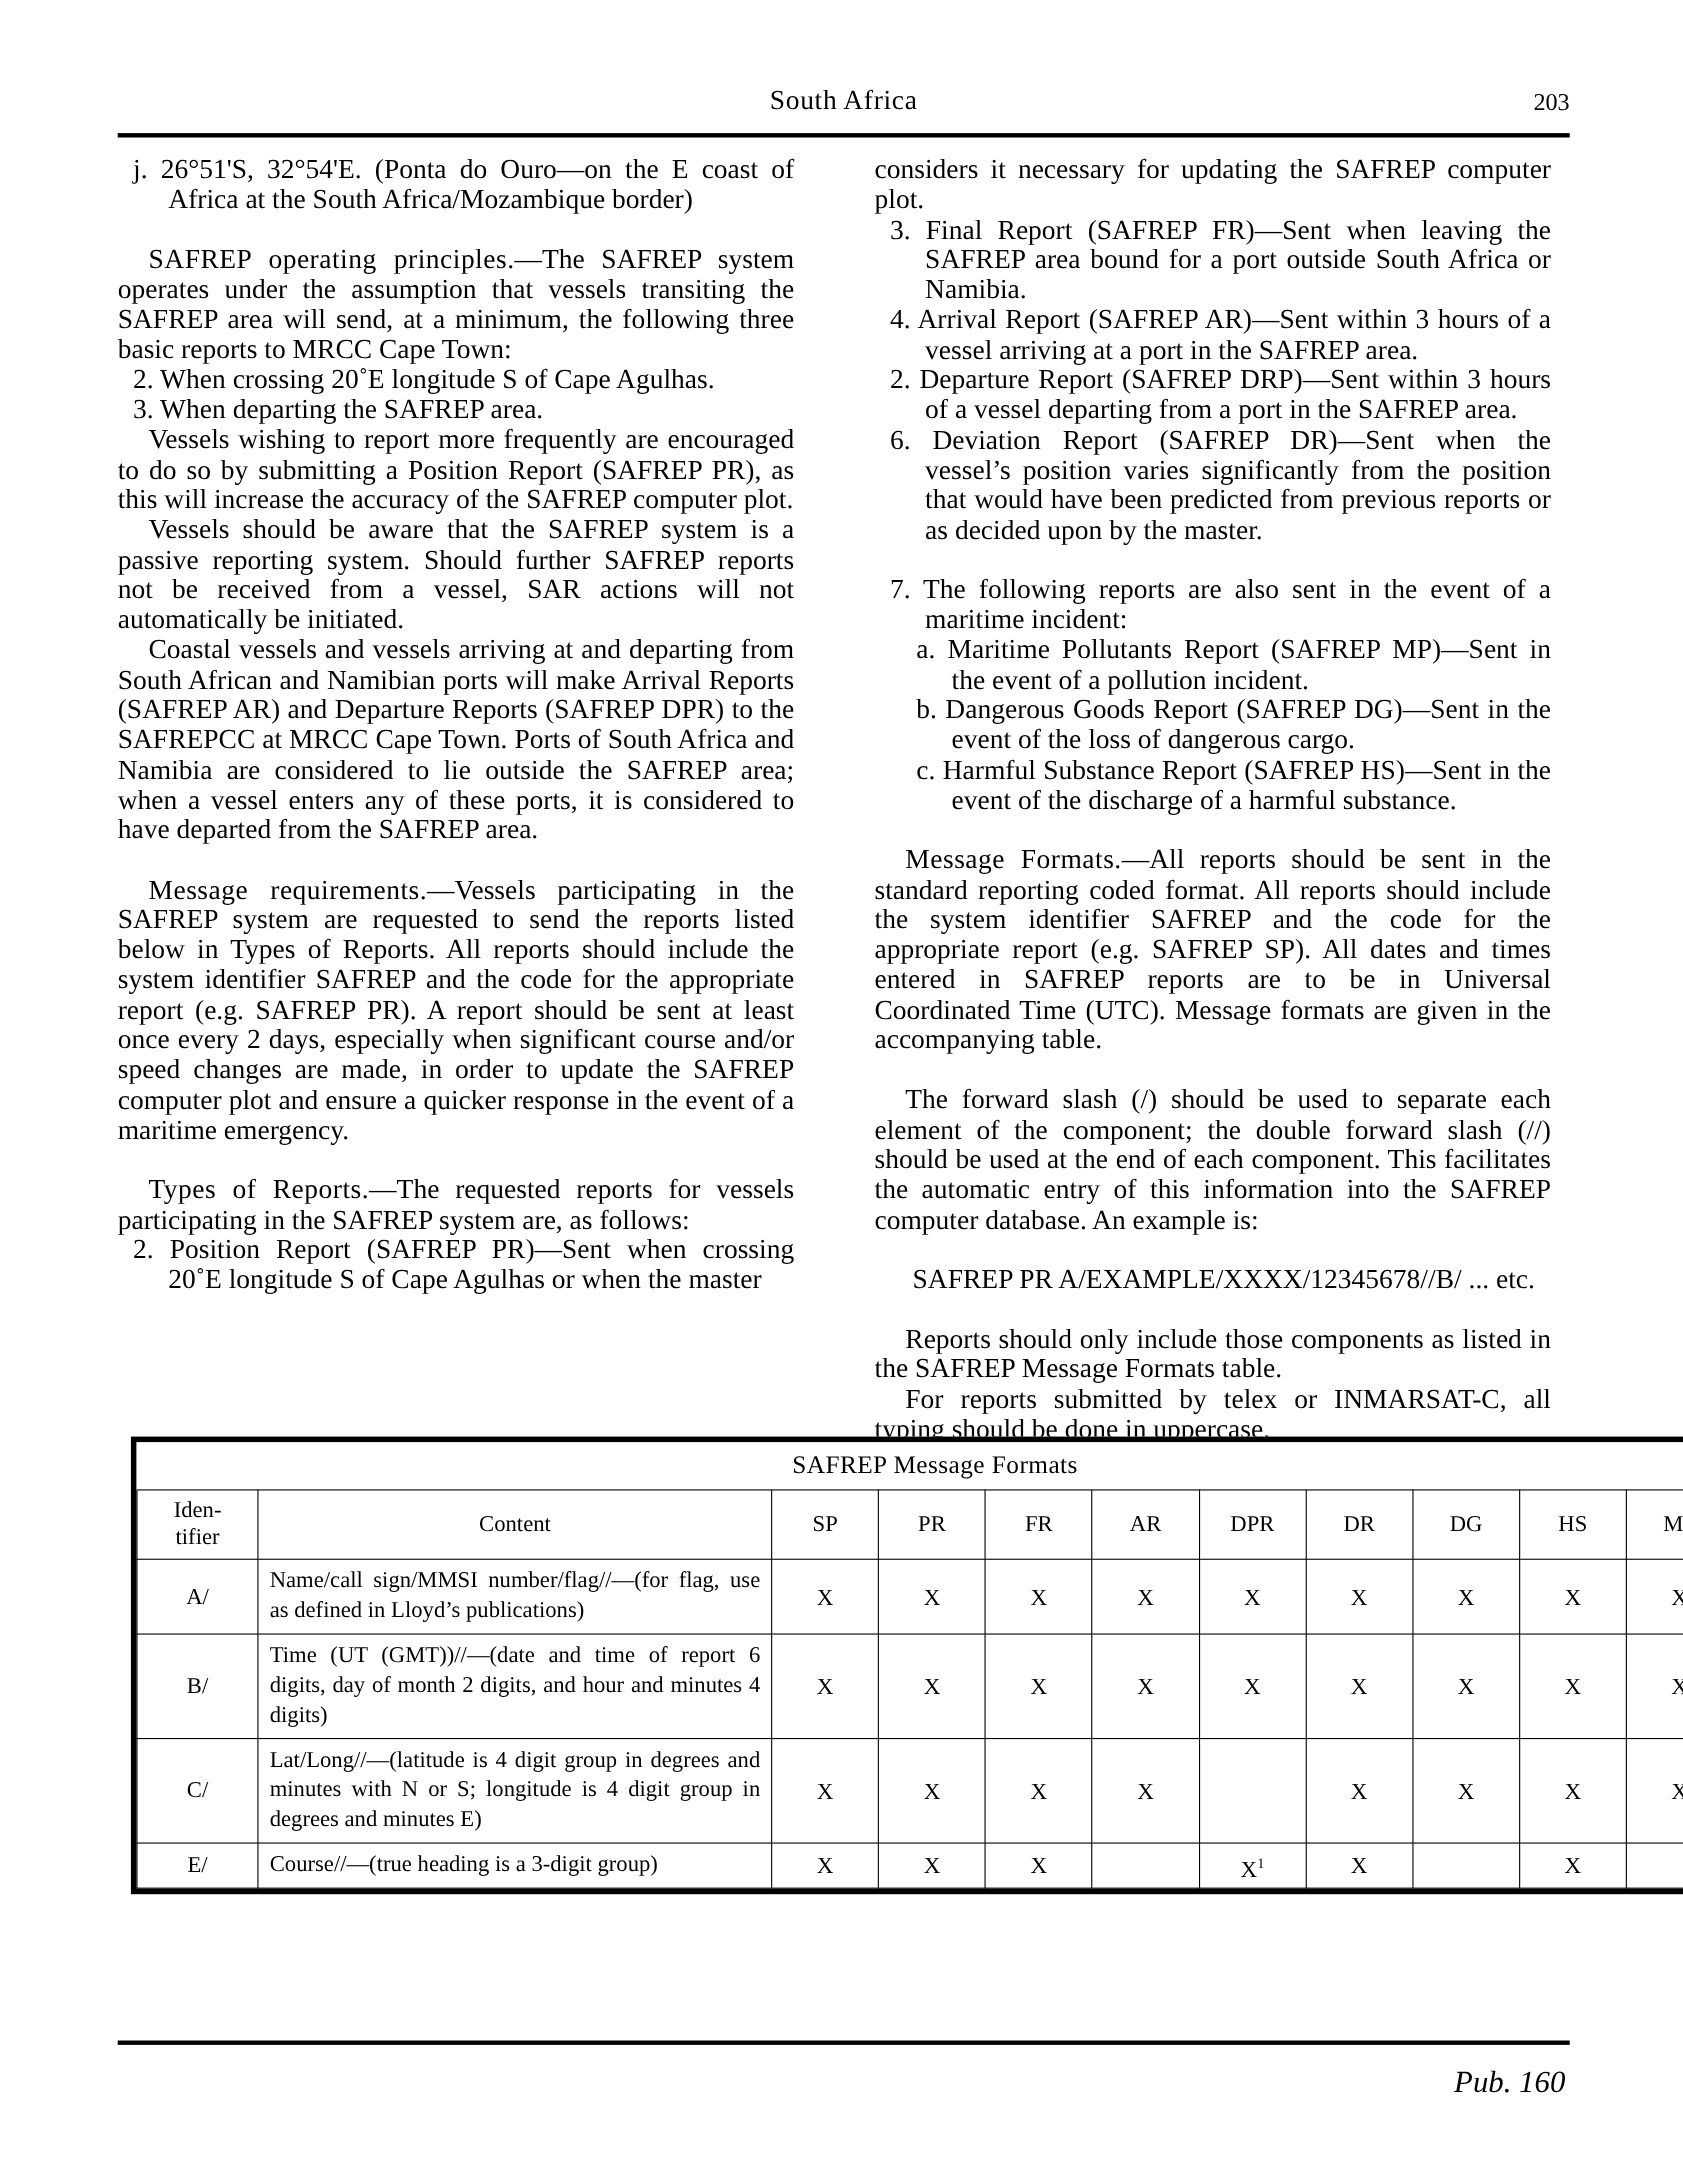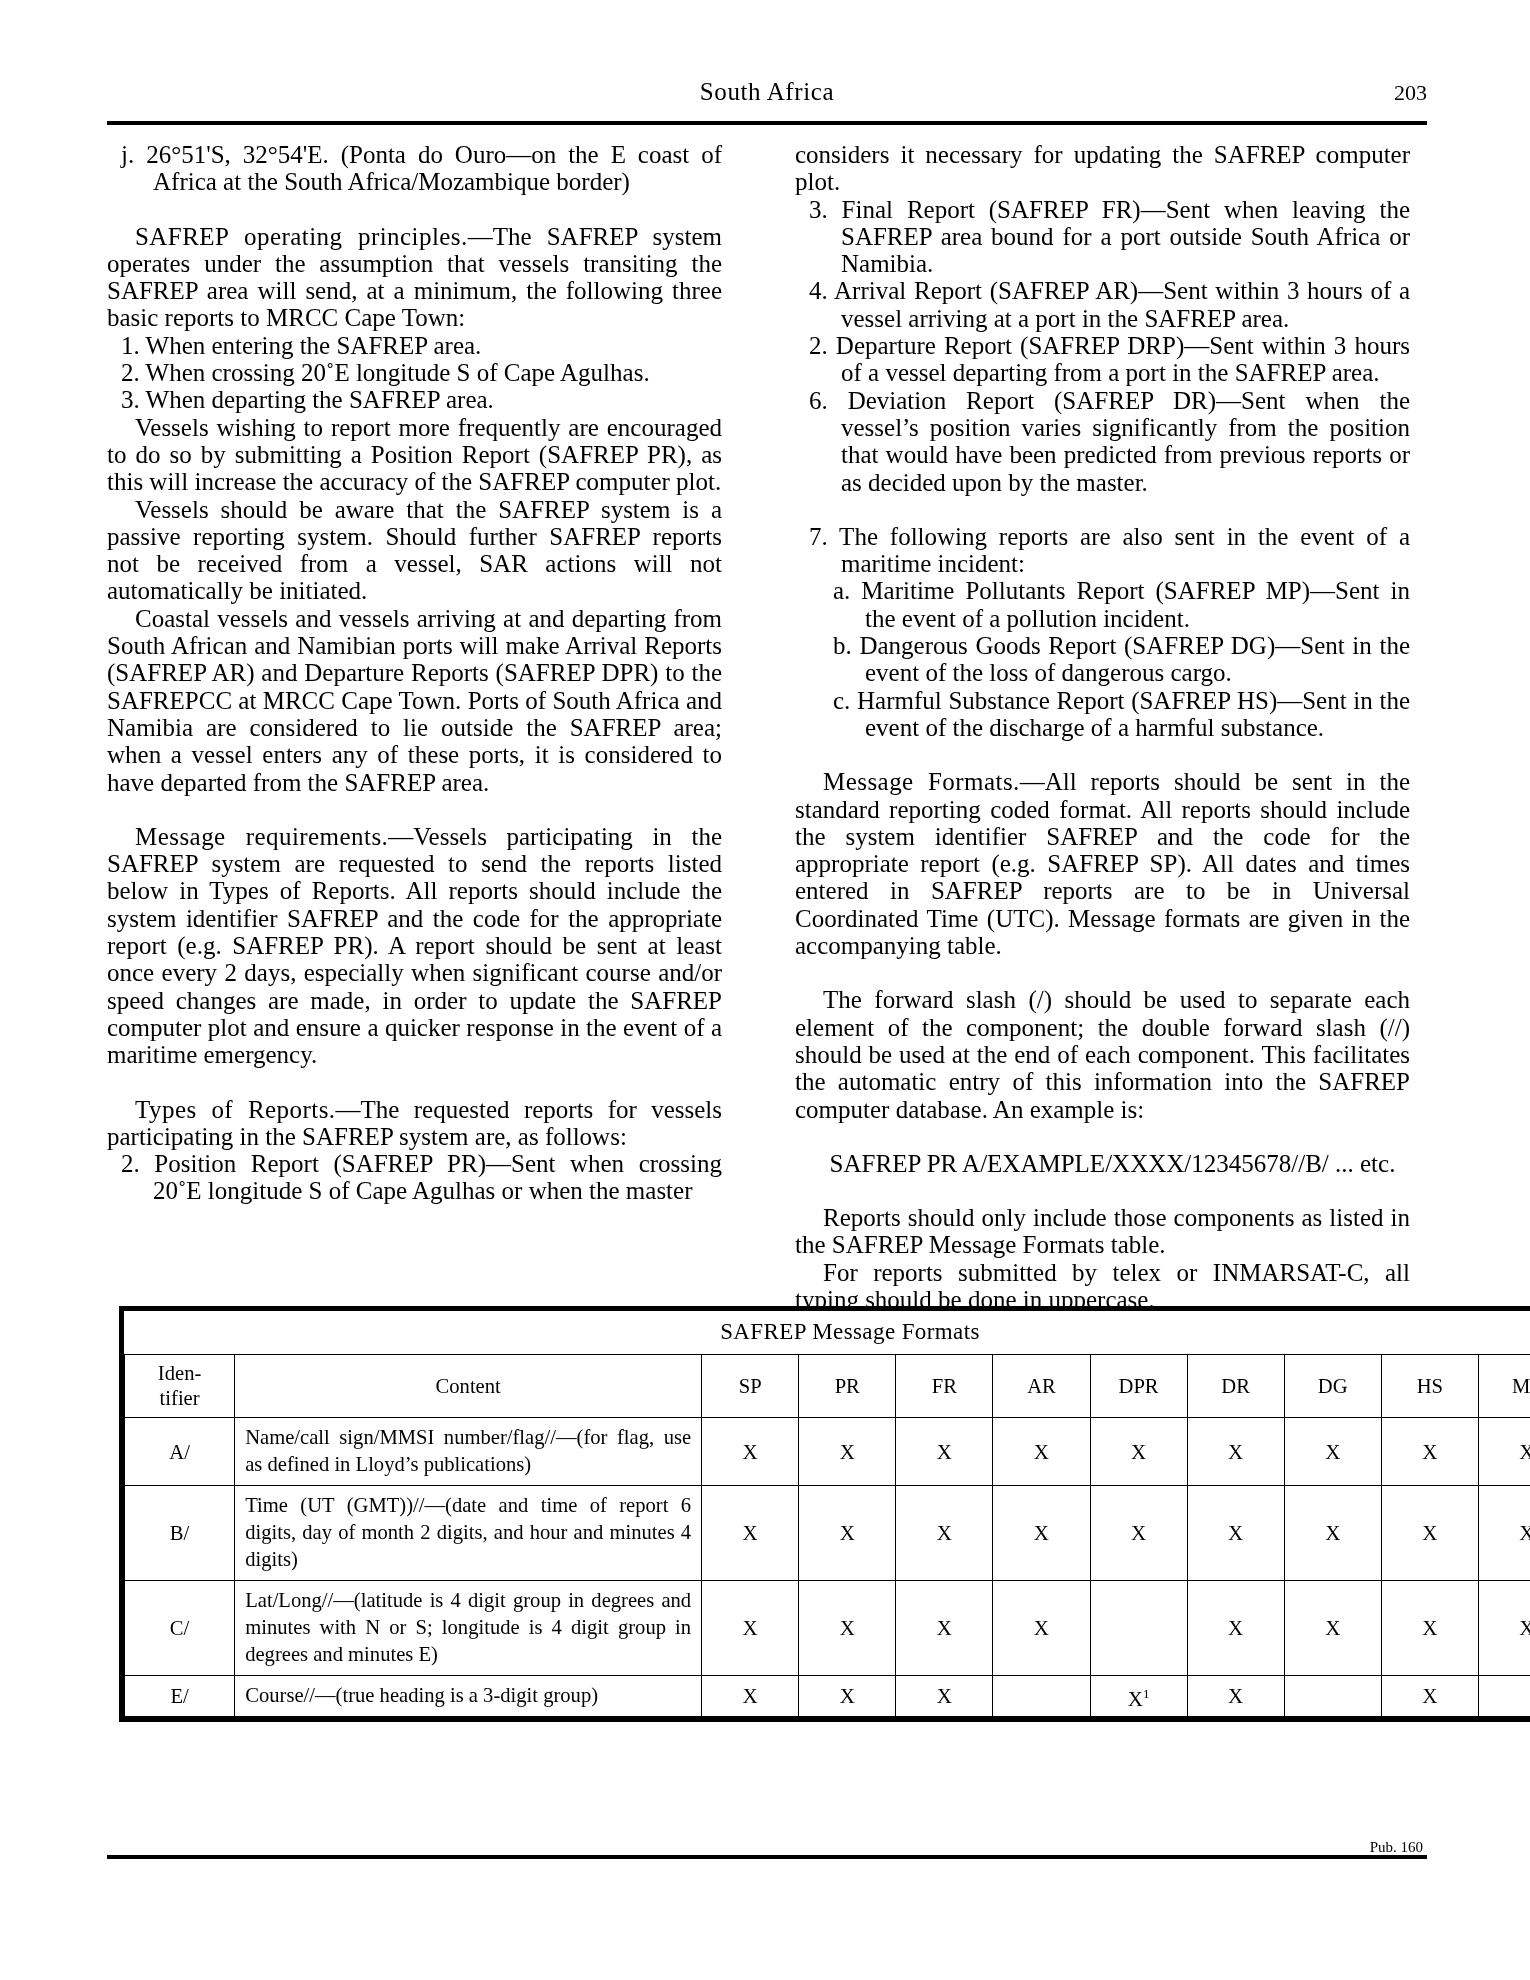--- a/index.html
+++ b/index.html
@@ -57,22 +57,23 @@
     position: absolute;
     left: 107px;
     top: 1855px;
     width: 1320px;
     height: 4px;
     background: #000;
   }
   .pub-line {
     position: absolute;
     right: 107px;
-    top: 1839px;
-    font-size: 15px;
+    top: 1878px;
+    font-size: 28px;
+    font-style: italic;
   }
 
   
   .col {
     position: absolute;
     top: 141px;
     width: 615px;
     font-size: 25px;
     line-height: 27.3px;
     text-align: justify;
@@ -157,21 +158,20 @@
     <div class="rh-title">South Africa</div>
     <div class="rh-pageno">203</div>
   </div>
   <div class="rule-top"></div>
 
   <div class="col col-left">
     <p class="num">j.   26°51'S, 32°54'E. (Ponta do Ouro—on the E coast of Africa at the South Africa/Mozambique border)</p>
 
     <p class="ind gap"><span class="lead">SAFREP operating principles.</span><span>—The SAFREP system operates under the assumption that vessels transiting the SAFREP area will send, at a minimum, the following three basic reports to MRCC Cape Town:</span></p>
 
-    <p class="num">1.  When entering the SAFREP area.</p>
     <p class="num">2.  When crossing 20˚E longitude S of Cape Agulhas.</p>
     <p class="num">3.  When departing the SAFREP area.</p>
 
     <p class="ind">Vessels wishing to report more frequently are encouraged to do so by submitting a Position Report (SAFREP PR), as this will increase the accuracy of the SAFREP computer plot.</p>
     <p class="ind">Vessels should be aware that the SAFREP system is a passive reporting system. Should further SAFREP reports not be received from a vessel, SAR actions will not automatically be initiated.</p>
     <p class="ind">Coastal vessels and vessels arriving at and departing from South African and Namibian ports will make Arrival Reports (SAFREP AR) and Departure Reports (SAFREP DPR) to the SAFREPCC at MRCC Cape Town. Ports of South Africa and Namibia are considered to lie outside the SAFREP area; when a vessel enters any of these ports, it is considered to have departed from the SAFREP area.</p>
 
     <p class="ind gap"><span class="lead">Message requirements.</span><span>—Vessels participating in the SAFREP system are requested to send the reports listed below in Types of Reports. All reports should include the system identifier SAFREP and the code for the appropriate report (e.g. SAFREP PR). A report should be sent at least once every 2 days, especially when significant course and/or speed changes are made, in order to update the SAFREP computer plot and ensure a quicker response in the event of a maritime emergency.</span></p>
 
     <p class="ind gap"><span class="lead">Types of Reports.</span><span>—The requested reports for vessels participating in the SAFREP system are, as follows:</span></p>

